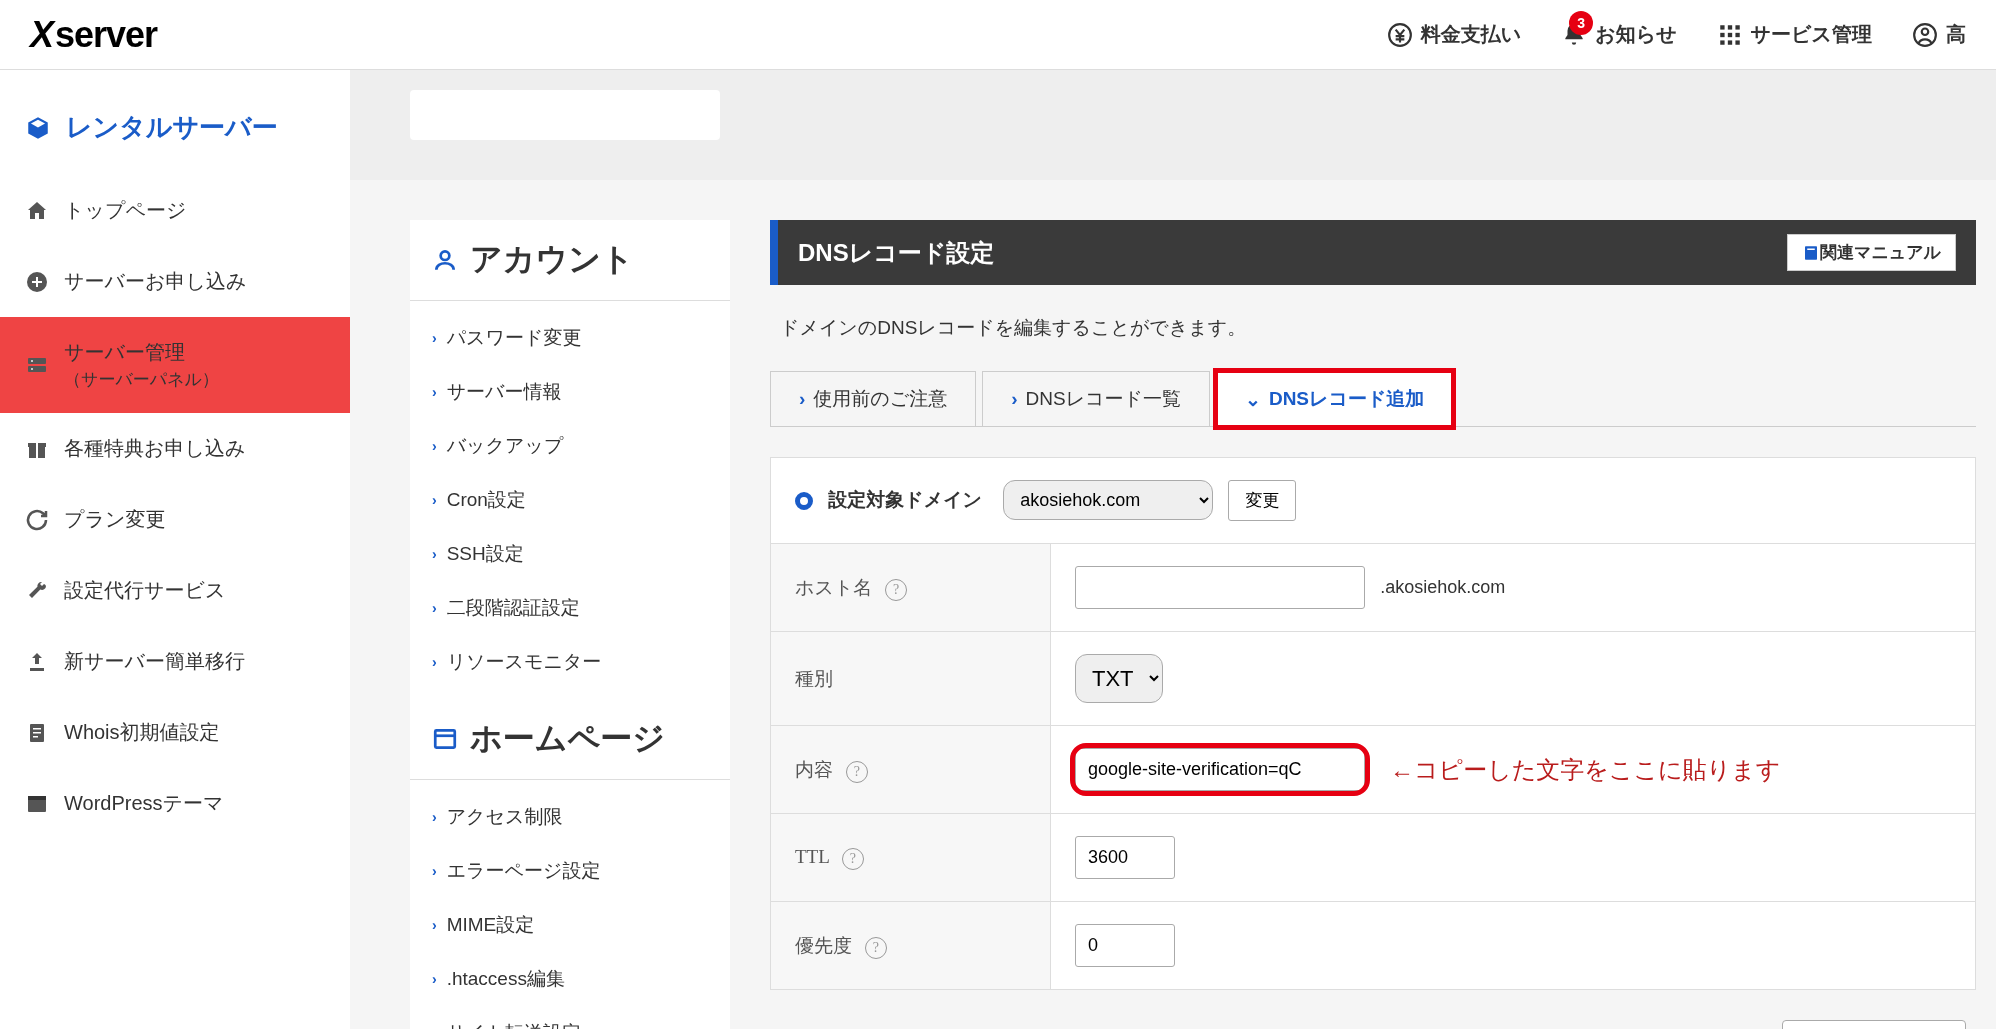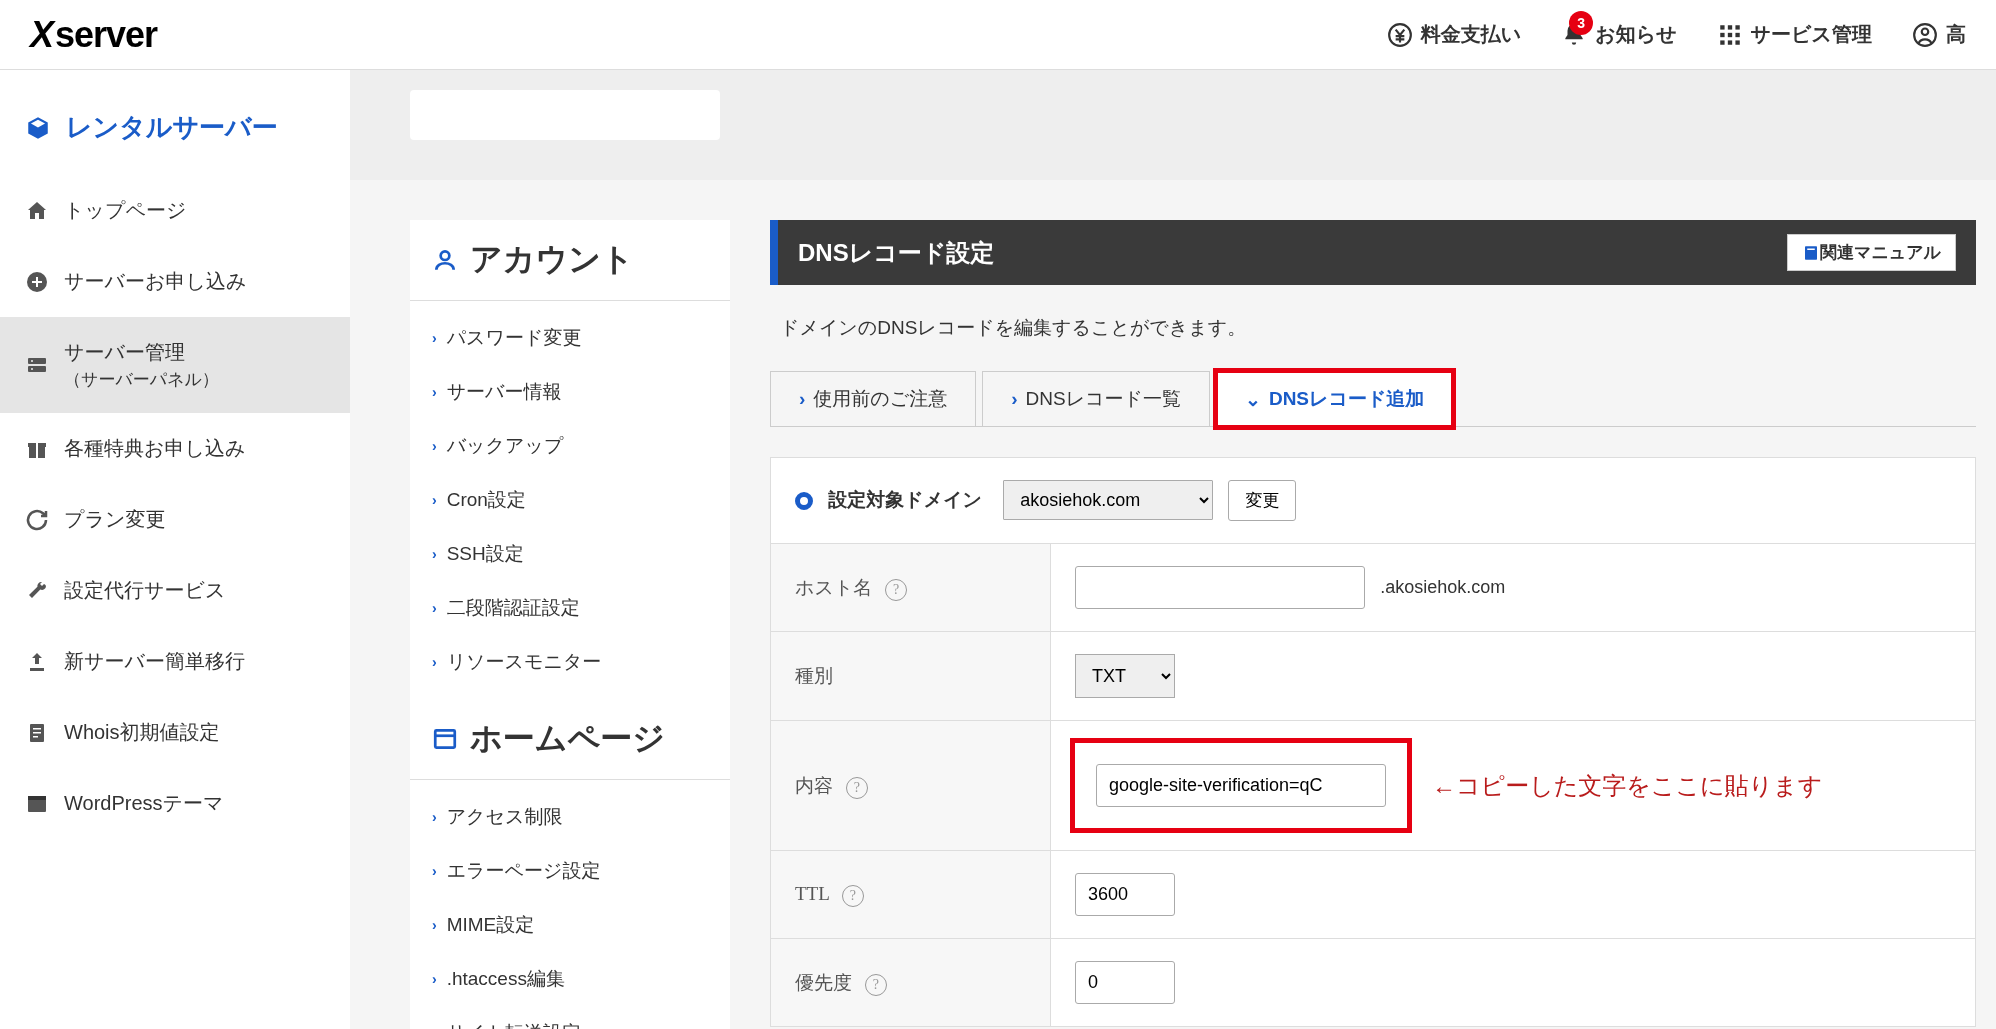--- a/index.html
+++ b/index.html
@@ -81,21 +81,21 @@
     }
     .left-sidebar-item {
       display: flex;
       align-items: center;
       gap: 15px;
       padding: 22px 25px;
       font-size: 20px;
       color: #333;
       cursor: pointer;
     }
-    .left-sidebar-item.active { background: #e5e5e5; }
+    .left-sidebar-item.active { background: #ef4444; }
     .left-sidebar-item .sub { font-size: 17px; margin-top: 2px; }
     .left-sidebar-item .icon { width: 24px; height: 24px; flex-shrink: 0; }
     .gray-band {
       background: #eeeeee;
       padding: 20px 0 40px 60px;
       width: 100%;
     }
     .whitebox-stub {
       background: #fff;
       width: 310px;
@@ -213,21 +213,21 @@
       height: 18px;
       border: 5px solid #1a5cc8;
       border-radius: 50%;
       vertical-align: middle;
       margin-right: 10px;
     }
     .domain-select {
       padding: 8px 12px;
       font-size: 18px;
       border: 1px solid #aaa;
-      border-radius: 1px;
+      border-radius: 12px;
       margin-right: 10px;
       width: 210px;
     }
     .change-btn {
       padding: 8px 16px;
       font-size: 17px;
       border: 1px solid #aaa;
       background: #fff;
       border-radius: 3px;
       cursor: pointer;
@@ -249,27 +249,27 @@
       padding: 10px 12px;
       font-size: 18px;
       border-radius: 3px;
     }
     .text-input.host { width: 290px; }
     .text-input.content { width: 290px; }
     .text-input.ttl { width: 100px; }
     .select-type {
       border: 1px solid #aaa;
       padding: 10px 12px;
-      font-size: 18px;
-      border-radius: 0;
-      width: 100px;
+      font-size: 22px;
+      border-radius: 12px;
+      width: 88px;
     }
     .domain-suffix { margin-left: 10px; font-size: 18px; }
     .content-row-wrap { display: flex; align-items: center; gap: 25px; }
-    .highlight-box { outline: 5px solid #e60012; padding: 21px; display: inline-block; }
+    .highlight-box { outline: 5px solid #e60012; padding: 0; display: inline-block; border-radius: 11px; }
     .annotation-text {
       color: #b91c1c;
       font-size: 24px;
       font-weight: 400;
       white-space: nowrap;
     }
     .bottom-btn-area {
       display: flex;
       justify-content: flex-end;
       padding: 30px 10px;

